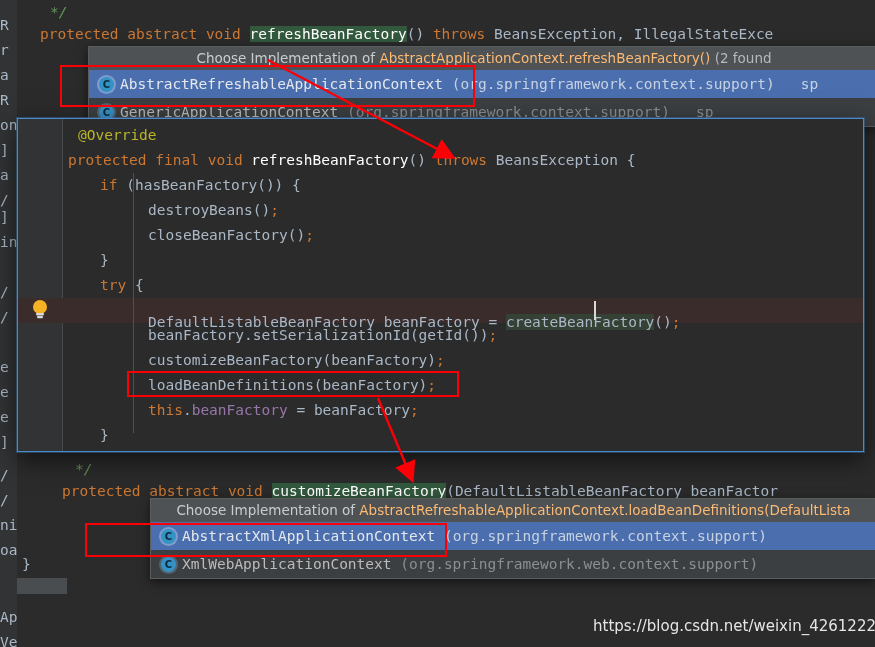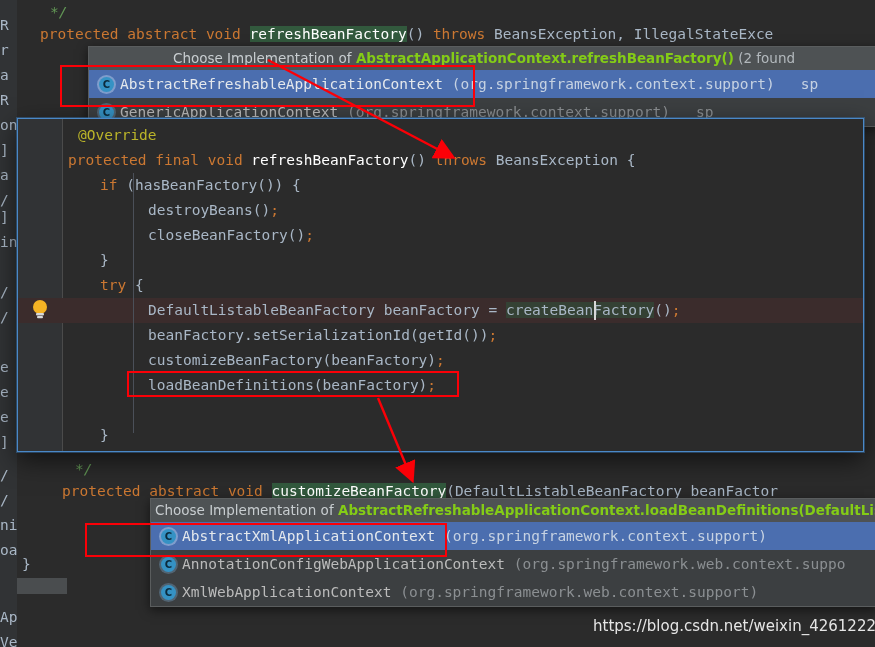--- a/index.html
+++ b/index.html
@@ -29,21 +29,21 @@
   .semi{color:#cc7832;}
   .hl-search{background:#32593d;}
   .hl-ident{background:#344134;}
 
   
   .popup{position:absolute;background:#3c3f41;border:1px solid #5a5d5e;
          box-shadow:0 3px 10px rgba(0,0,0,.55);}
   .popup-title{height:23px;line-height:23px;background:#4e5254;color:#c8cdd0;
                font-size:13.5px;text-align:center;white-space:nowrap;overflow:hidden;
                padding:0 4px;box-sizing:border-box;}
-  .popup-title b{color:#84cc16;font-weight:bold;}
+  .popup-title b{color:#fdba74;font-weight:normal;}
   .popup-title .cnt{color:#b3b9bd;font-weight:normal;}
   .plist{position:relative;}
   .prow{height:28px;line-height:28px;white-space:nowrap;overflow:hidden;
         padding-left:10px;box-sizing:border-box;font-size:14.5px;color:#bbbbbb;}
   .prow.sel{background:#4b6eaf;color:#e4e8ec;}
   .prow .pkg{color:#8b8f92;text-align:right;}
   .prow.sel .pkg{color:#c6d2e2;}
   .cicon{display:inline-block;width:15px;height:15px;border-radius:50%;
          background:#3592c4;color:#0b2a3c;font-size:10px;line-height:15px;
          text-align:center;font-family:"DejaVu Sans","Liberation Sans",sans-serif;
@@ -127,40 +127,40 @@
     <div class="code-line mono" style="top: 479px; left: 62px;"><span class="kw">protected </span><span class="kw">abstract </span><span class="kw">void </span><span class="fn hl-search">customizeBeanFactory</span><span class="ident">(DefaultListableBeanFactory beanFactor</span></div>
     <div class="code-line mono" style="top: 552px; left: 22px;"><span class="ident">}</span></div>
   </div>
 
 <div class="popup" id="bottom-popup" style="left:150px;top:498px;width:725px;">
   <div class="popup-title ui">
     <span>Choose Implementation of </span><b>AbstractRefreshableApplicationContext.loadBeanDefinitions(DefaultLista</b>
   </div>
   <div class="plist" id="bottom-popup-list">
       <div class="prow mono sel"><span class="cicon">C</span><span>AbstractXmlApplicationContext</span><span class="pkg"> (org.springframework.context.support)</span></div>
-      <div class="prow mono"><span class="cicon">C</span><span>AnnotationConfigWebApplicationContext</span><span class="pkg"> (org.springframework.web.context.suppo</span></div>
       <div class="prow mono"><span class="cicon">C</span><span>XmlWebApplicationContext</span><span class="pkg"> (org.springframework.web.context.support)</span></div>
     </div>
 </div>
 
 <div id="impl-window" style="left:17px;top:118px;width:845px;height:332px;">
   <div class="iw-gutter"></div>
   <div class="iw-code" id="impl-code">
       <div class="iw-line mono" style="top: 4px; left: 60px; background: transparent;"><span class="ann">@Override</span></div>
       <div class="iw-line mono" style="top: 29px; left: 50px; background: transparent;"><span class="kw">protected </span><span class="kw">final </span><span class="kw">void </span><span class="fn">refreshBeanFactory</span><span class="sep">() </span><span class="kw">throws </span><span class="ident">BeansException {</span></div>
       <div class="iw-line mono" style="top: 54px; left: 82px; background: transparent;"><span class="kw">if </span><span class="ident">(hasBeanFactory()) {</span></div>
       <div class="iw-line mono" style="top: 79px; left: 130px; background: transparent;"><span class="ident">destroyBeans</span><span class="sep">()</span><span class="semi">;</span></div>
       <div class="iw-line mono" style="top: 104px; left: 130px; background: transparent;"><span class="ident">closeBeanFactory</span><span class="sep">()</span><span class="semi">;</span></div>
       <div class="iw-line mono" style="top: 129px; left: 82px; background: transparent;"><span class="ident">}</span></div>
       <div class="iw-line mono" style="top: 154px; left: 82px; background: transparent;"><span class="kw">try </span><span class="ident">{</span></div>
       <div class="iw-line caret-row" style="top: 179px; left: 0px;"></div>
-      <div class="iw-line mono" style="top: 179px; left: 130px; background: transparent;"><span class="ident">DefaultListableBeanFactory beanFactory = </span><span class="ident hl-ident">create</span><span class="ident hl-ident">BeanFactory</span><span class="sep">()</span><span class="semi">;</span></div>
+      <div class="iw-line mono" style="top: 191px; left: 130px; background: transparent;"><span class="ident">DefaultListableBeanFactory beanFactory = </span><span class="ident hl-ident">create</span><span class="ident hl-ident">BeanFactory</span><span class="sep">()</span><span class="semi">;</span></div>
       <div class="iw-line mono" style="top: 204px; left: 130px; background: transparent;"><span class="ident">beanFactory.setSerializationId(getId())</span><span class="semi">;</span></div>
       <div class="iw-line mono" style="top: 229px; left: 130px; background: transparent;"><span class="ident">customizeBeanFactory(beanFactory)</span><span class="semi">;</span></div>
       <div class="iw-line mono" style="top: 254px; left: 130px; background: transparent;"><span class="ident">loadBeanDefinitions(beanFactory)</span><span class="semi">;</span></div>
+      <div class="iw-line mono" style="top: 279px; left: 130px; background: transparent;"><span class="kw">this</span><span class="sep">.</span><span class="field">beanFactory</span><span class="ident"> = beanFactory</span><span class="semi">;</span></div>
       <div class="iw-line mono" style="top: 304px; left: 82px; background: transparent;"><span class="ident">}</span></div>
       <div class="indent-guide" style="left: 115px; top: 54px; height: 100px;"></div>
       <div class="indent-guide" style="left: 115px; top: 154px; height: 160px;"></div>
       <div class="caret" style="left: 576px; top: 182px; height: 19px;"></div>
       <div class="bulb" style="left: 12px; top: 179px;"><svg width="20" height="22" viewBox="0 0 20 22">
           <circle cx="10" cy="9" r="7" fill="#f5b324"></circle>
           <rect x="6" y="15" width="8" height="2.4" rx="1" fill="#d8d8d8"></rect>
           <rect x="7" y="18" width="6" height="2.2" rx="1" fill="#d8d8d8"></rect>
         </svg></div>
     </div>

